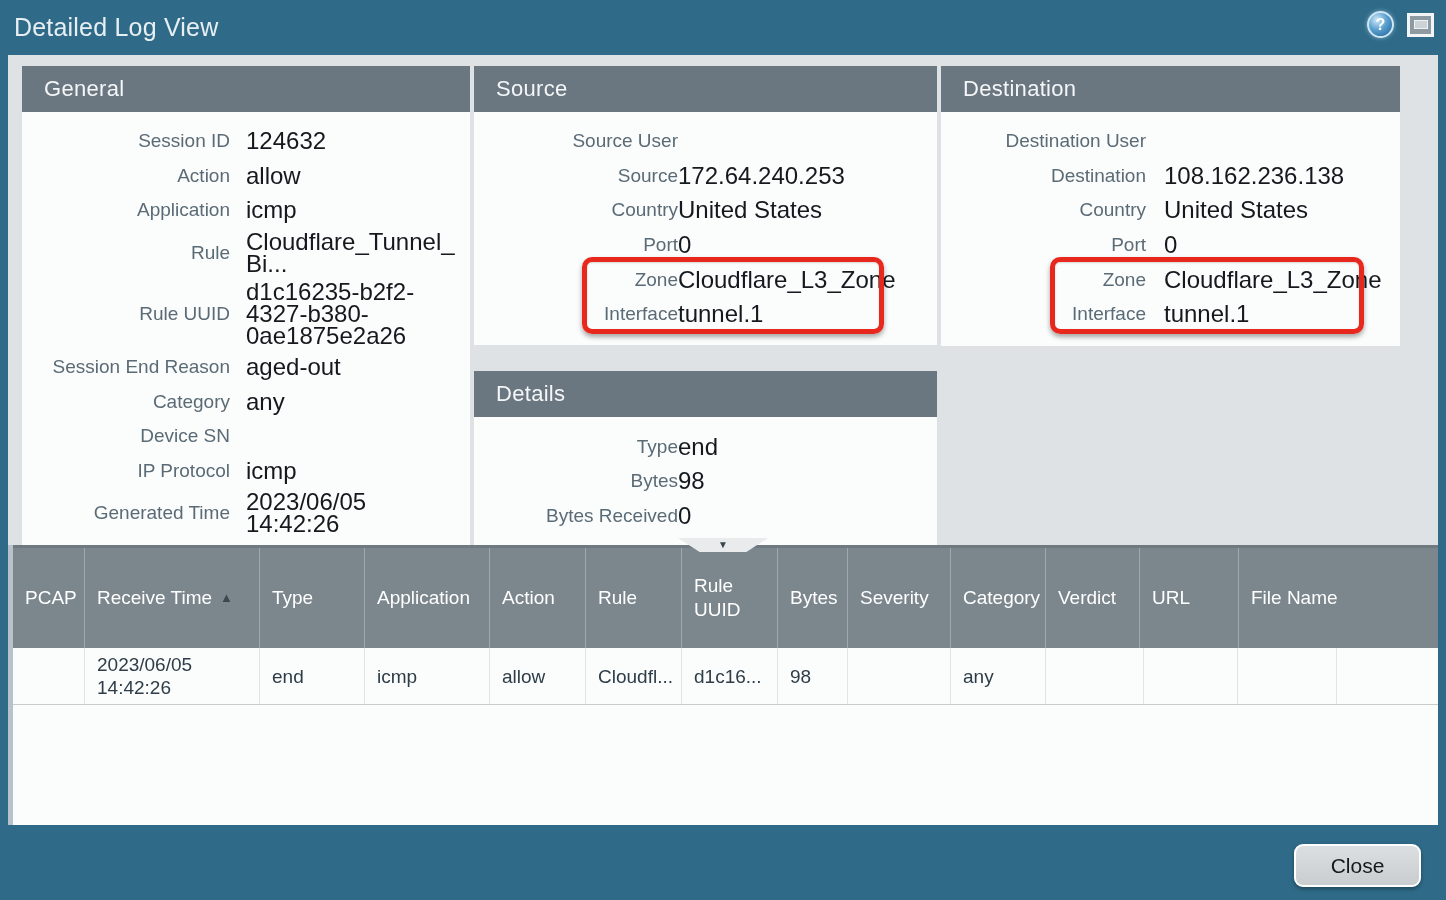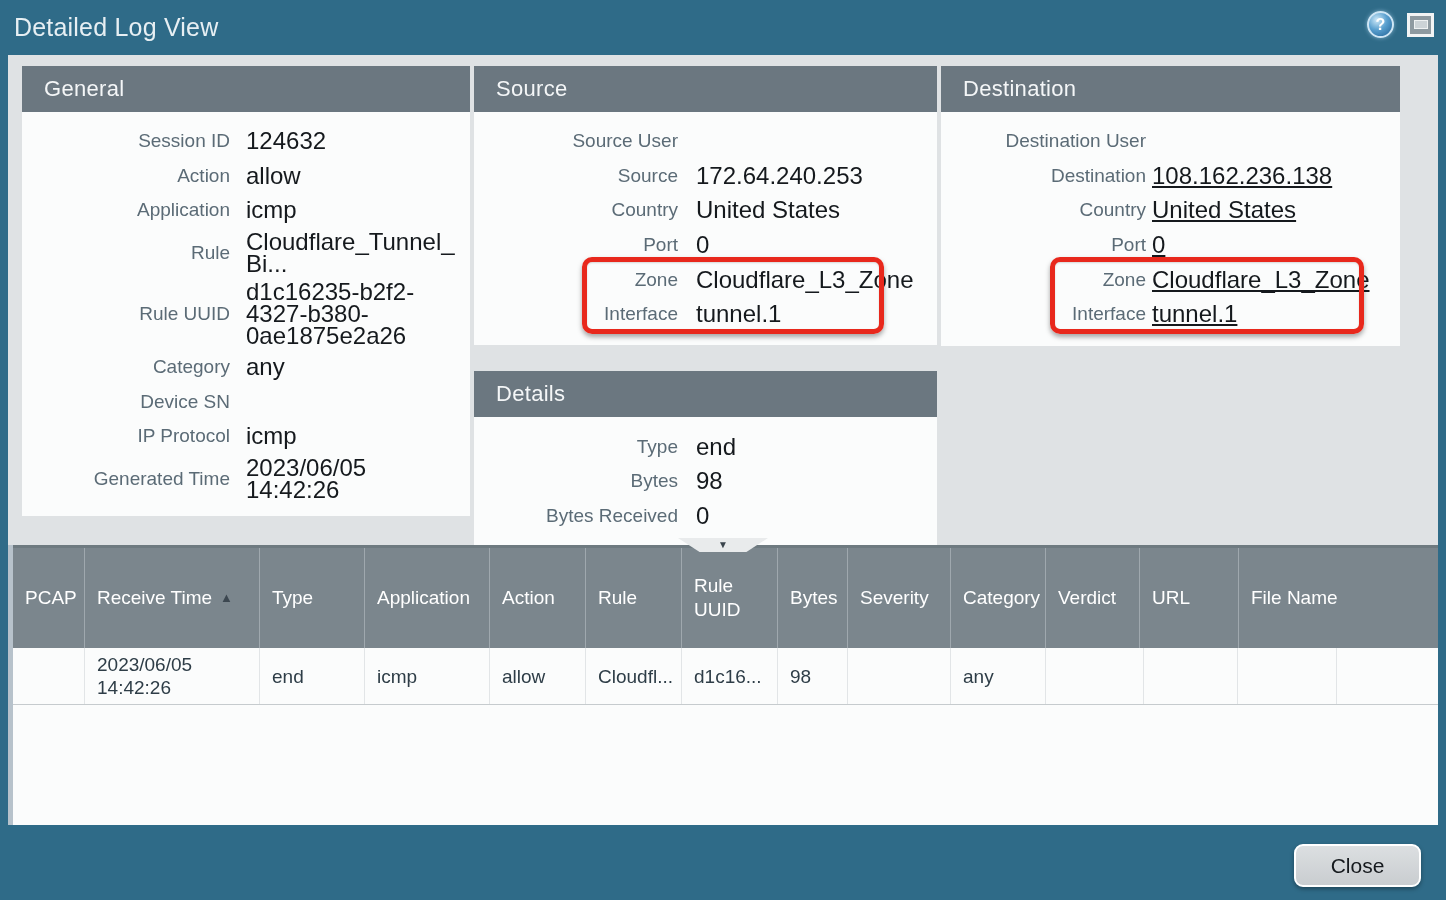--- a/index.html
+++ b/index.html
@@ -64,23 +64,23 @@
     color:#5b6b76; font-size:19px; text-align:right; flex:0 0 auto;
     padding-right:0;
   }
   .pvalue {
     color:#15191d; font-size:24px; line-height:22px; text-align:left;
     overflow-wrap:break-word; min-width:0; padding:3px 0;
   }
   .col-general .plabel { width:208px; }
   .col-general .pvalue { margin-left:16px; width:212px; }
   .col-source .plabel, .col-dest .plabel { width:204px; }
-  .col-source .pvalue { margin-left:18px; width:230px; }
+  .col-source .pvalue { width:230px; }
   .col-dest  .plabel { width:205px; }
-  .col-dest  .pvalue { margin-left:6px; width:225px;text-decoration:underline; }
+  .col-dest  .pvalue { margin-left:18px; width:225px; }
 
   .panel-details { margin-top:26px; }
   .panel-source { height:280px; }
   .panel-dest { height:280px; }
 
   .highlight-box {
     position:absolute; border:5px solid #e8281c; border-radius:10px;
     box-shadow:0 3px 5px rgba(0,0,0,0.35), inset 0 1px 2px rgba(0,0,0,0.15);
     pointer-events:none;
   }
@@ -191,20 +191,24 @@
           <span class="plabel">Application</span>
           <span class="pvalue">icmp</span>
         </div>
         <div class="prow">
           <span class="plabel">Rule</span>
           <span class="pvalue">Cloudflare_Tunnel_Bi...</span>
         </div>
         <div class="prow">
           <span class="plabel">Rule UUID</span>
           <span class="pvalue">d1c16235-b2f2-4327-b380-0ae1875e2a26</span>
+        </div>
+        <div class="prow">
+          <span class="plabel">Session End Reason</span>
+          <span class="pvalue">aged-out</span>
         </div>
         <div class="prow">
           <span class="plabel">Category</span>
           <span class="pvalue">any</span>
         </div>
         <div class="prow">
           <span class="plabel">Device SN</span>
           <span class="pvalue"></span>
         </div>
         <div class="prow">

